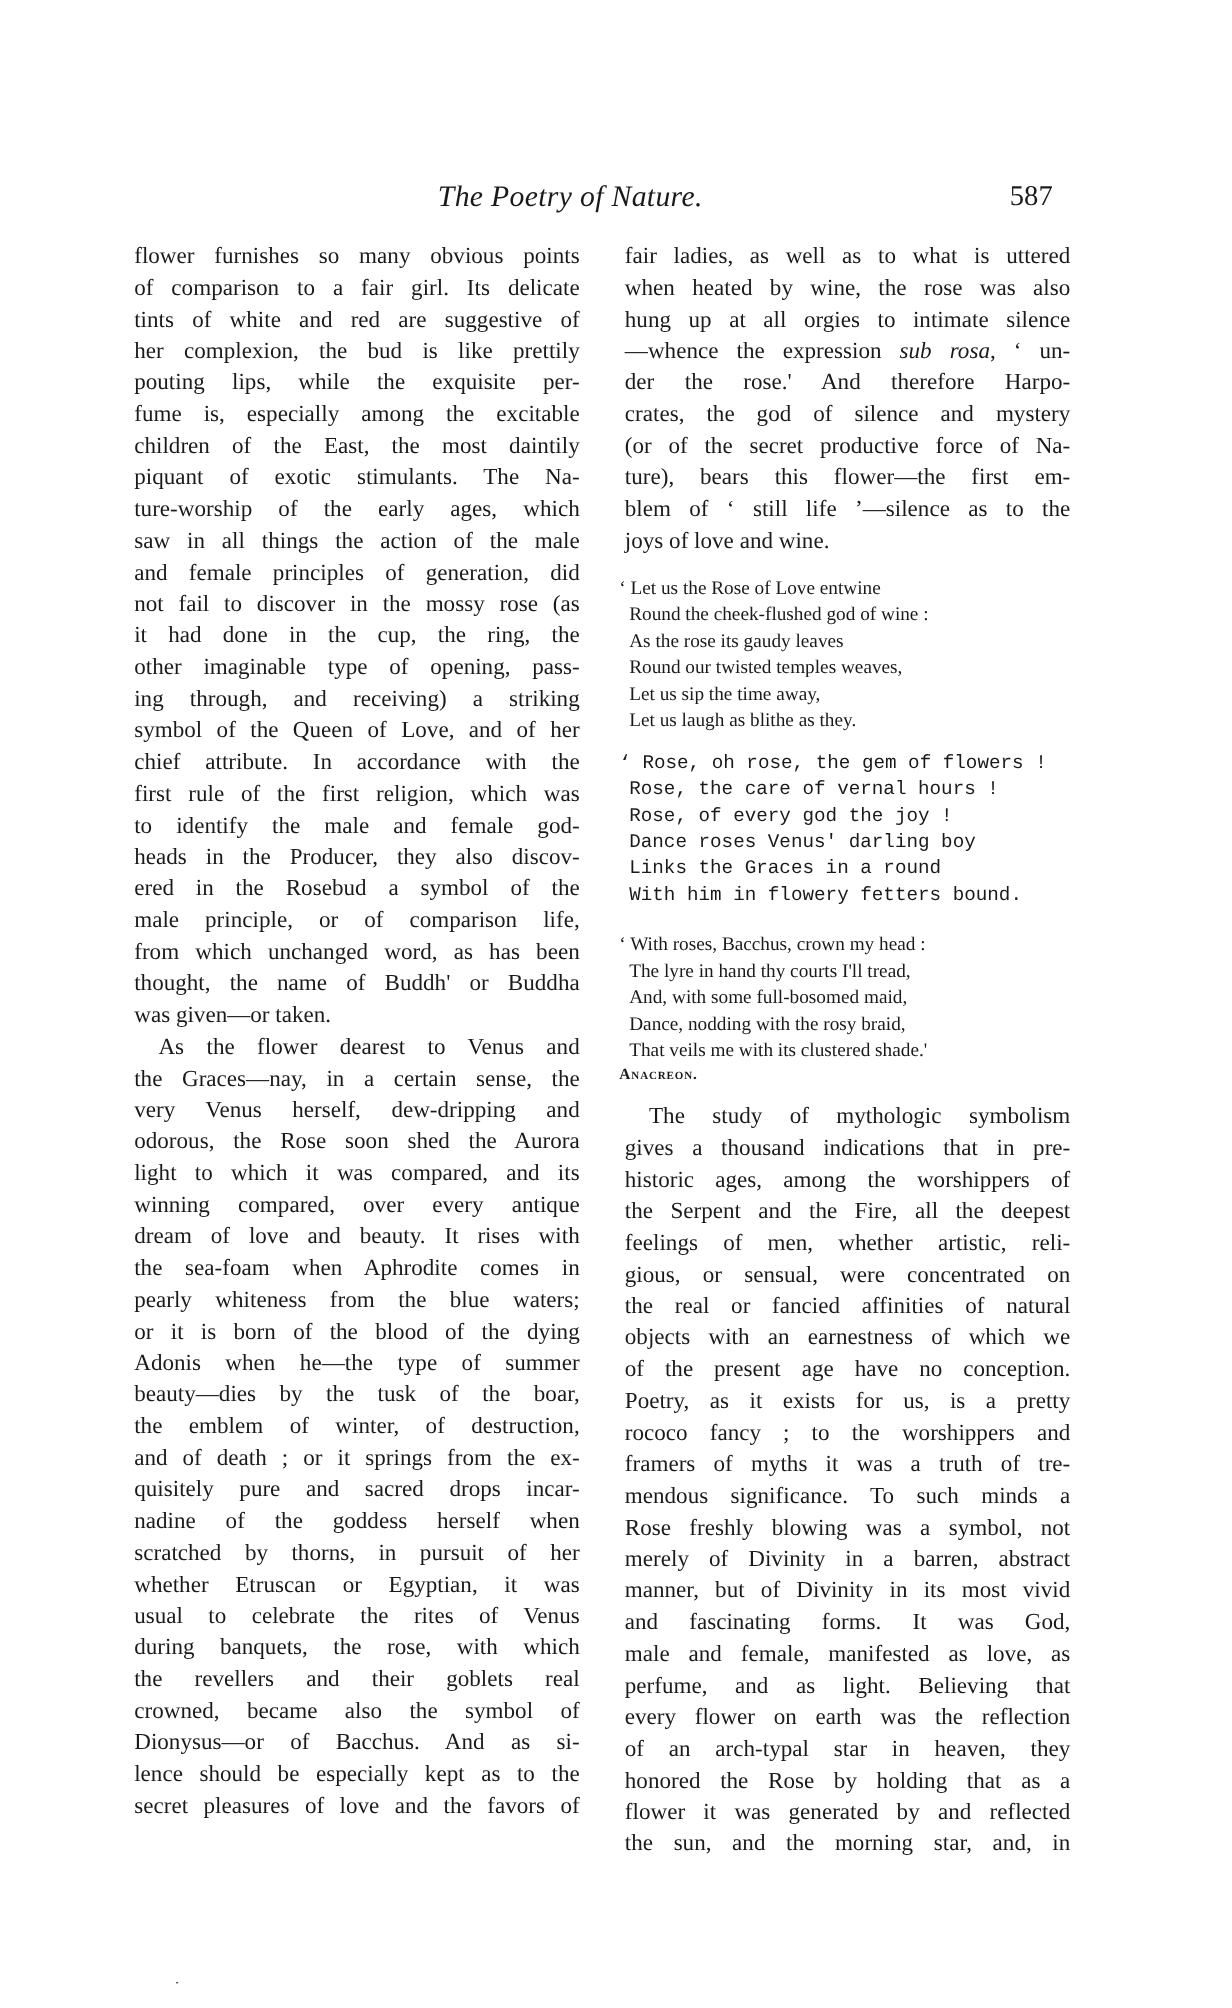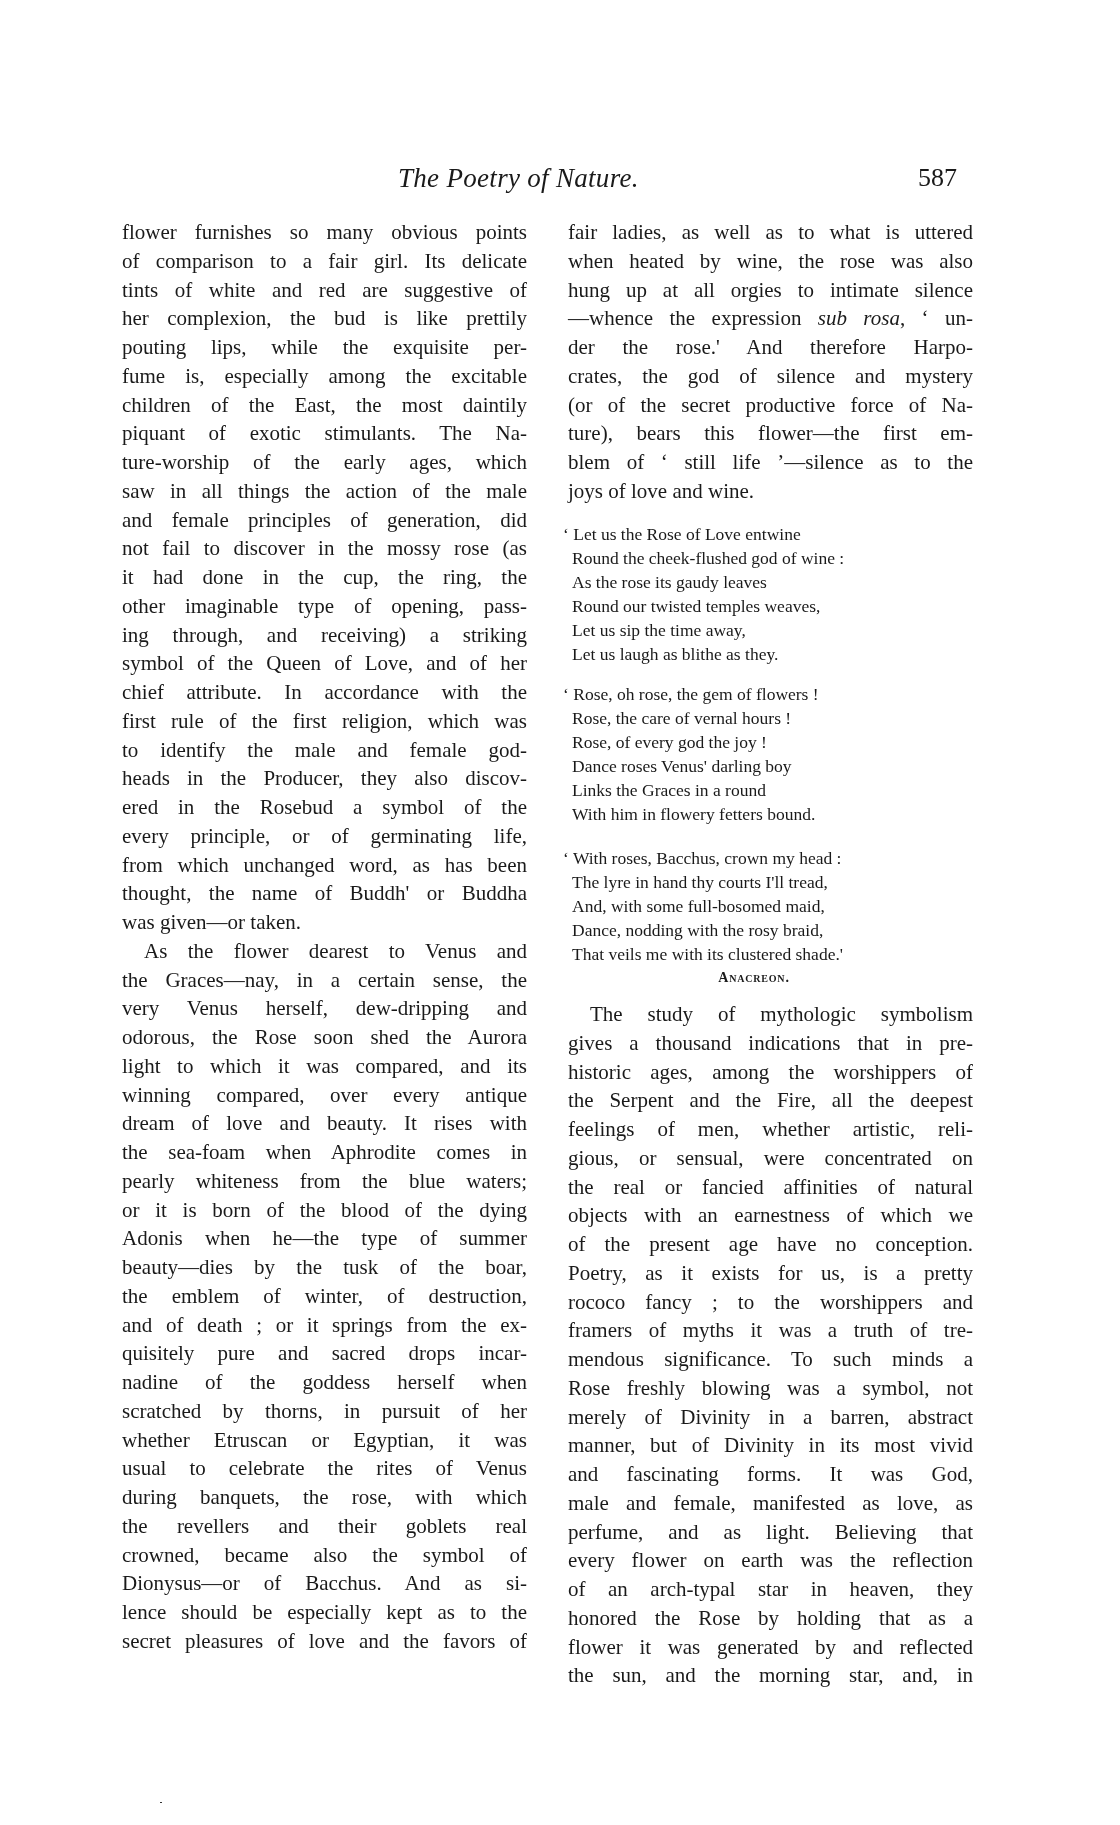--- a/index.html
+++ b/index.html
@@ -12,21 +12,21 @@
     .col { position: absolute; top: 218px; width: 405px; }
     .col-left { left: 122px; }
     .col-right { left: 552px; margin-left: 16px; }
     .line { display: block; height: 28.75px; line-height: 28.75px; font-size: 21px;
             text-align: justify; text-align-last: justify; white-space: nowrap; overflow: visible; }
     .line.last { text-align-last: left; }
     .line.indent { padding-left: 22px; }
     .poem { position: absolute; left: 563px; width: 390px; }
     .pline { display: block; height: 24px; line-height: 24px; font-size: 17.5px; white-space: nowrap; }
     .pline.cont { padding-left: 9px; }
-    .attribution { display: block; text-align: center; font-size: 14px; font-variant: small-caps;
+    .attribution { display: block; text-align: left; font-size: 14px; font-variant: small-caps;
                    letter-spacing: 0.8px; font-weight: bold; padding-right: 8px; height: 24px; line-height: 24px; }
     .speck { position: absolute; left: 160px; top: 1802px; width: 2px; height: 1px; background: #333; }
     i.ital { font-style: italic; }
   </style>
 </head>
 <body>
 
 <div class="page">
 
   <div class="running-title">The Poetry of Nature.</div>
@@ -47,21 +47,21 @@
       <span class="line">not fail to discover in the mossy rose (as</span>
       <span class="line">it had done in the cup, the ring, the</span>
       <span class="line">other imaginable type of opening, pass-</span>
       <span class="line">ing through, and receiving) a striking</span>
       <span class="line">symbol of the Queen of Love, and of her</span>
       <span class="line">chief attribute.  In accordance with the</span>
       <span class="line">first rule of the first religion, which was</span>
       <span class="line">to identify the male and female god-</span>
       <span class="line">heads in the Producer, they also discov-</span>
       <span class="line">ered in the Rosebud a symbol of the</span>
-      <span class="line">every principle, or of germinating life,</span>
+      <span class="line">male principle, or of comparison life,</span>
       <span class="line">from which unchanged word, as has been</span>
       <span class="line">thought, the name of Buddh' or Buddha</span>
       <span class="line last">was given—or taken.</span>
       <span class="line indent">As the flower dearest to Venus and</span>
       <span class="line">the Graces—nay, in a certain sense, the</span>
       <span class="line">very Venus herself, dew-dripping and</span>
       <span class="line">odorous, the Rose soon shed the Aurora</span>
       <span class="line">light to which it was compared, and its</span>
       <span class="line">winning compared, over every antique</span>
       <span class="line">dream of love and beauty.  It rises with</span>
@@ -99,21 +99,21 @@
   </div>
 
   <div class="poem" style="top:522px;">
     <span class="pline">‘ Let us the Rose of Love entwine</span>
     <span class="pline cont">Round the cheek-flushed god of wine :</span>
     <span class="pline cont">As the rose its gaudy leaves</span>
     <span class="pline cont">Round our twisted temples weaves,</span>
     <span class="pline cont">Let us sip the time away,</span>
     <span class="pline cont">Let us laugh as blithe as they.</span>
   </div>
-  <div class="poem" style="top:682px;">
+  <div class="poem" style="top:682px;font-family:Liberation Mono, monospace;">
     <span class="pline">‘ Rose, oh rose, the gem of flowers !</span>
     <span class="pline cont">Rose, the care of vernal hours !</span>
     <span class="pline cont">Rose, of every god the joy !</span>
     <span class="pline cont">Dance roses Venus' darling boy</span>
     <span class="pline cont">Links the Graces in a round</span>
     <span class="pline cont">With him in flowery fetters bound.</span>
   </div>
   <div class="poem" style="top:846px;">
     <span class="pline">‘ With roses, Bacchus, crown my head :</span>
     <span class="pline cont">The lyre in hand thy courts I'll tread,</span>

